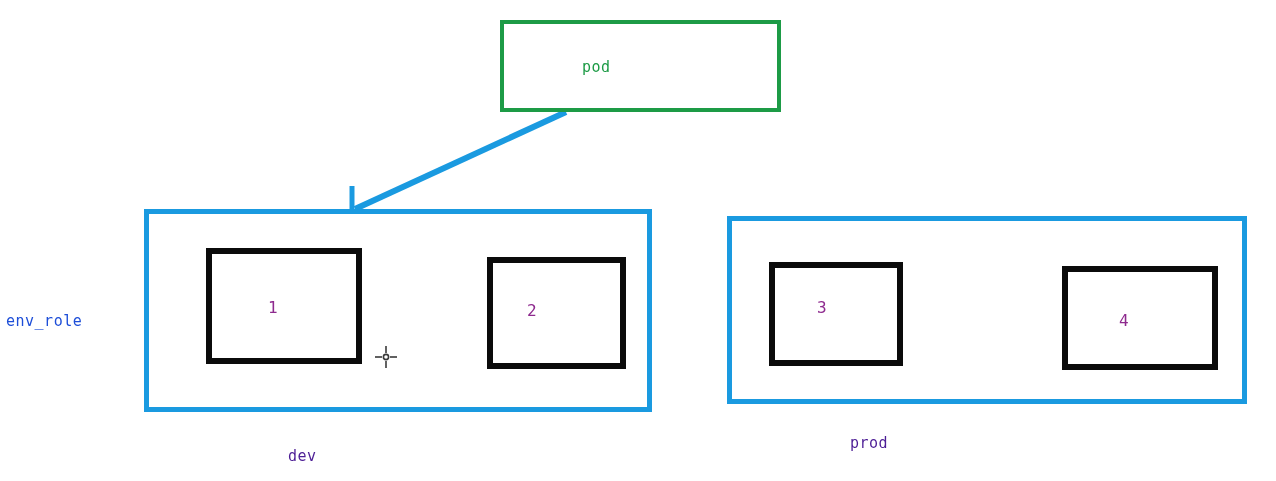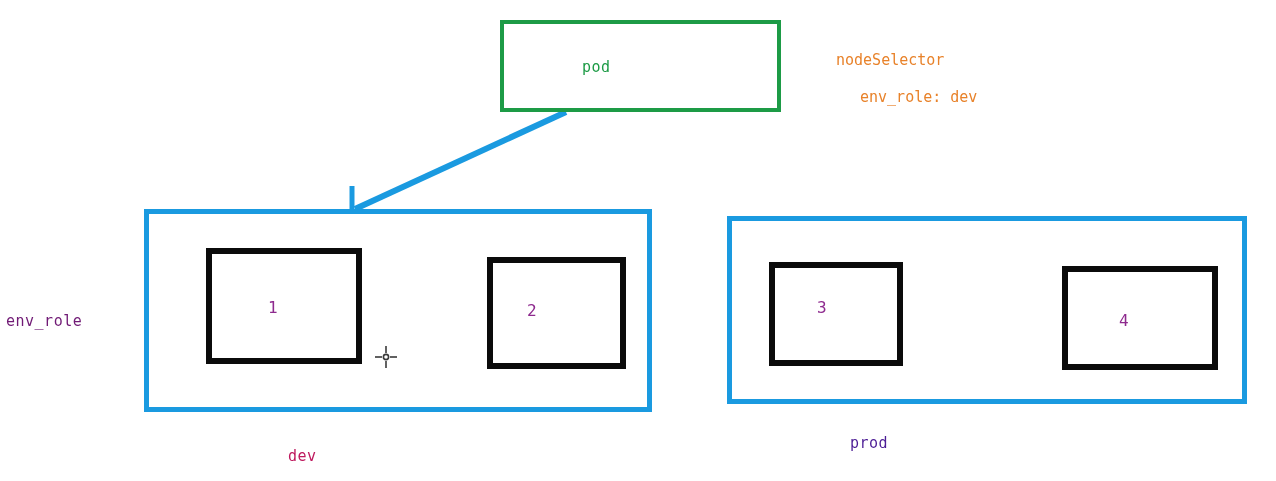--- a/index.html
+++ b/index.html
@@ -78,22 +78,22 @@
   .box-3 .nodebox-label { left: 42px; top: 30px; }
   .box-4 { left: 1062px; top: 266px; width: 156px; height: 104px; }
   .box-4 .nodebox-label { left: 51px; top: 39px; }
 
   
   .text-label {
     font-size: 15px;
     white-space: nowrap;
     letter-spacing: 0.5px;
   }
-  .lbl-envrole { left: 6px;   top: 312px; color: #701a75; }
-  .lbl-dev     { left: 288px; top: 447px; color: #be185d; text-align: center; }
+  .lbl-envrole { left: 6px;   top: 312px; color: #1d4ed8; }
+  .lbl-dev     { left: 288px; top: 447px; color: #4c1d95; text-align: center; }
   .lbl-prod    { left: 850px; top: 434px; color: #4c1d95; }
 
   
   #connector {
     position: absolute;
     left: 0; top: 0;
     width: 1276px; height: 481px;
     pointer-events: none;
   }
 
@@ -110,24 +110,20 @@
 
   <svg id="connector" viewBox="0 0 1276 481" xmlns="http://www.w3.org/2000/svg">
     <line x1="566" y1="112" x2="355" y2="209" stroke="#1a9ae0" stroke-width="6" stroke-linecap="butt"></line>
     <line x1="352" y1="186" x2="352" y2="210" stroke="#1a9ae0" stroke-width="5" stroke-linecap="butt"></line>
   </svg>
 
   <div class="node pod-box">
     <span class="pod-label">pod</span>
   </div>
 
-  <div class="node ns-block">
-    <span class="ns-line-1">nodeSelector</span>
-    <span class="ns-line-2">env_role: dev</span>
-  </div>
 
   <div class="node zone zone-dev"></div>
   <div class="node nodebox box-1">
     <span class="nodebox-label">1</span>
   </div>
   <div class="node nodebox box-2">
     <span class="nodebox-label">2</span>
   </div>
 
   <div class="node zone zone-prod"></div>

